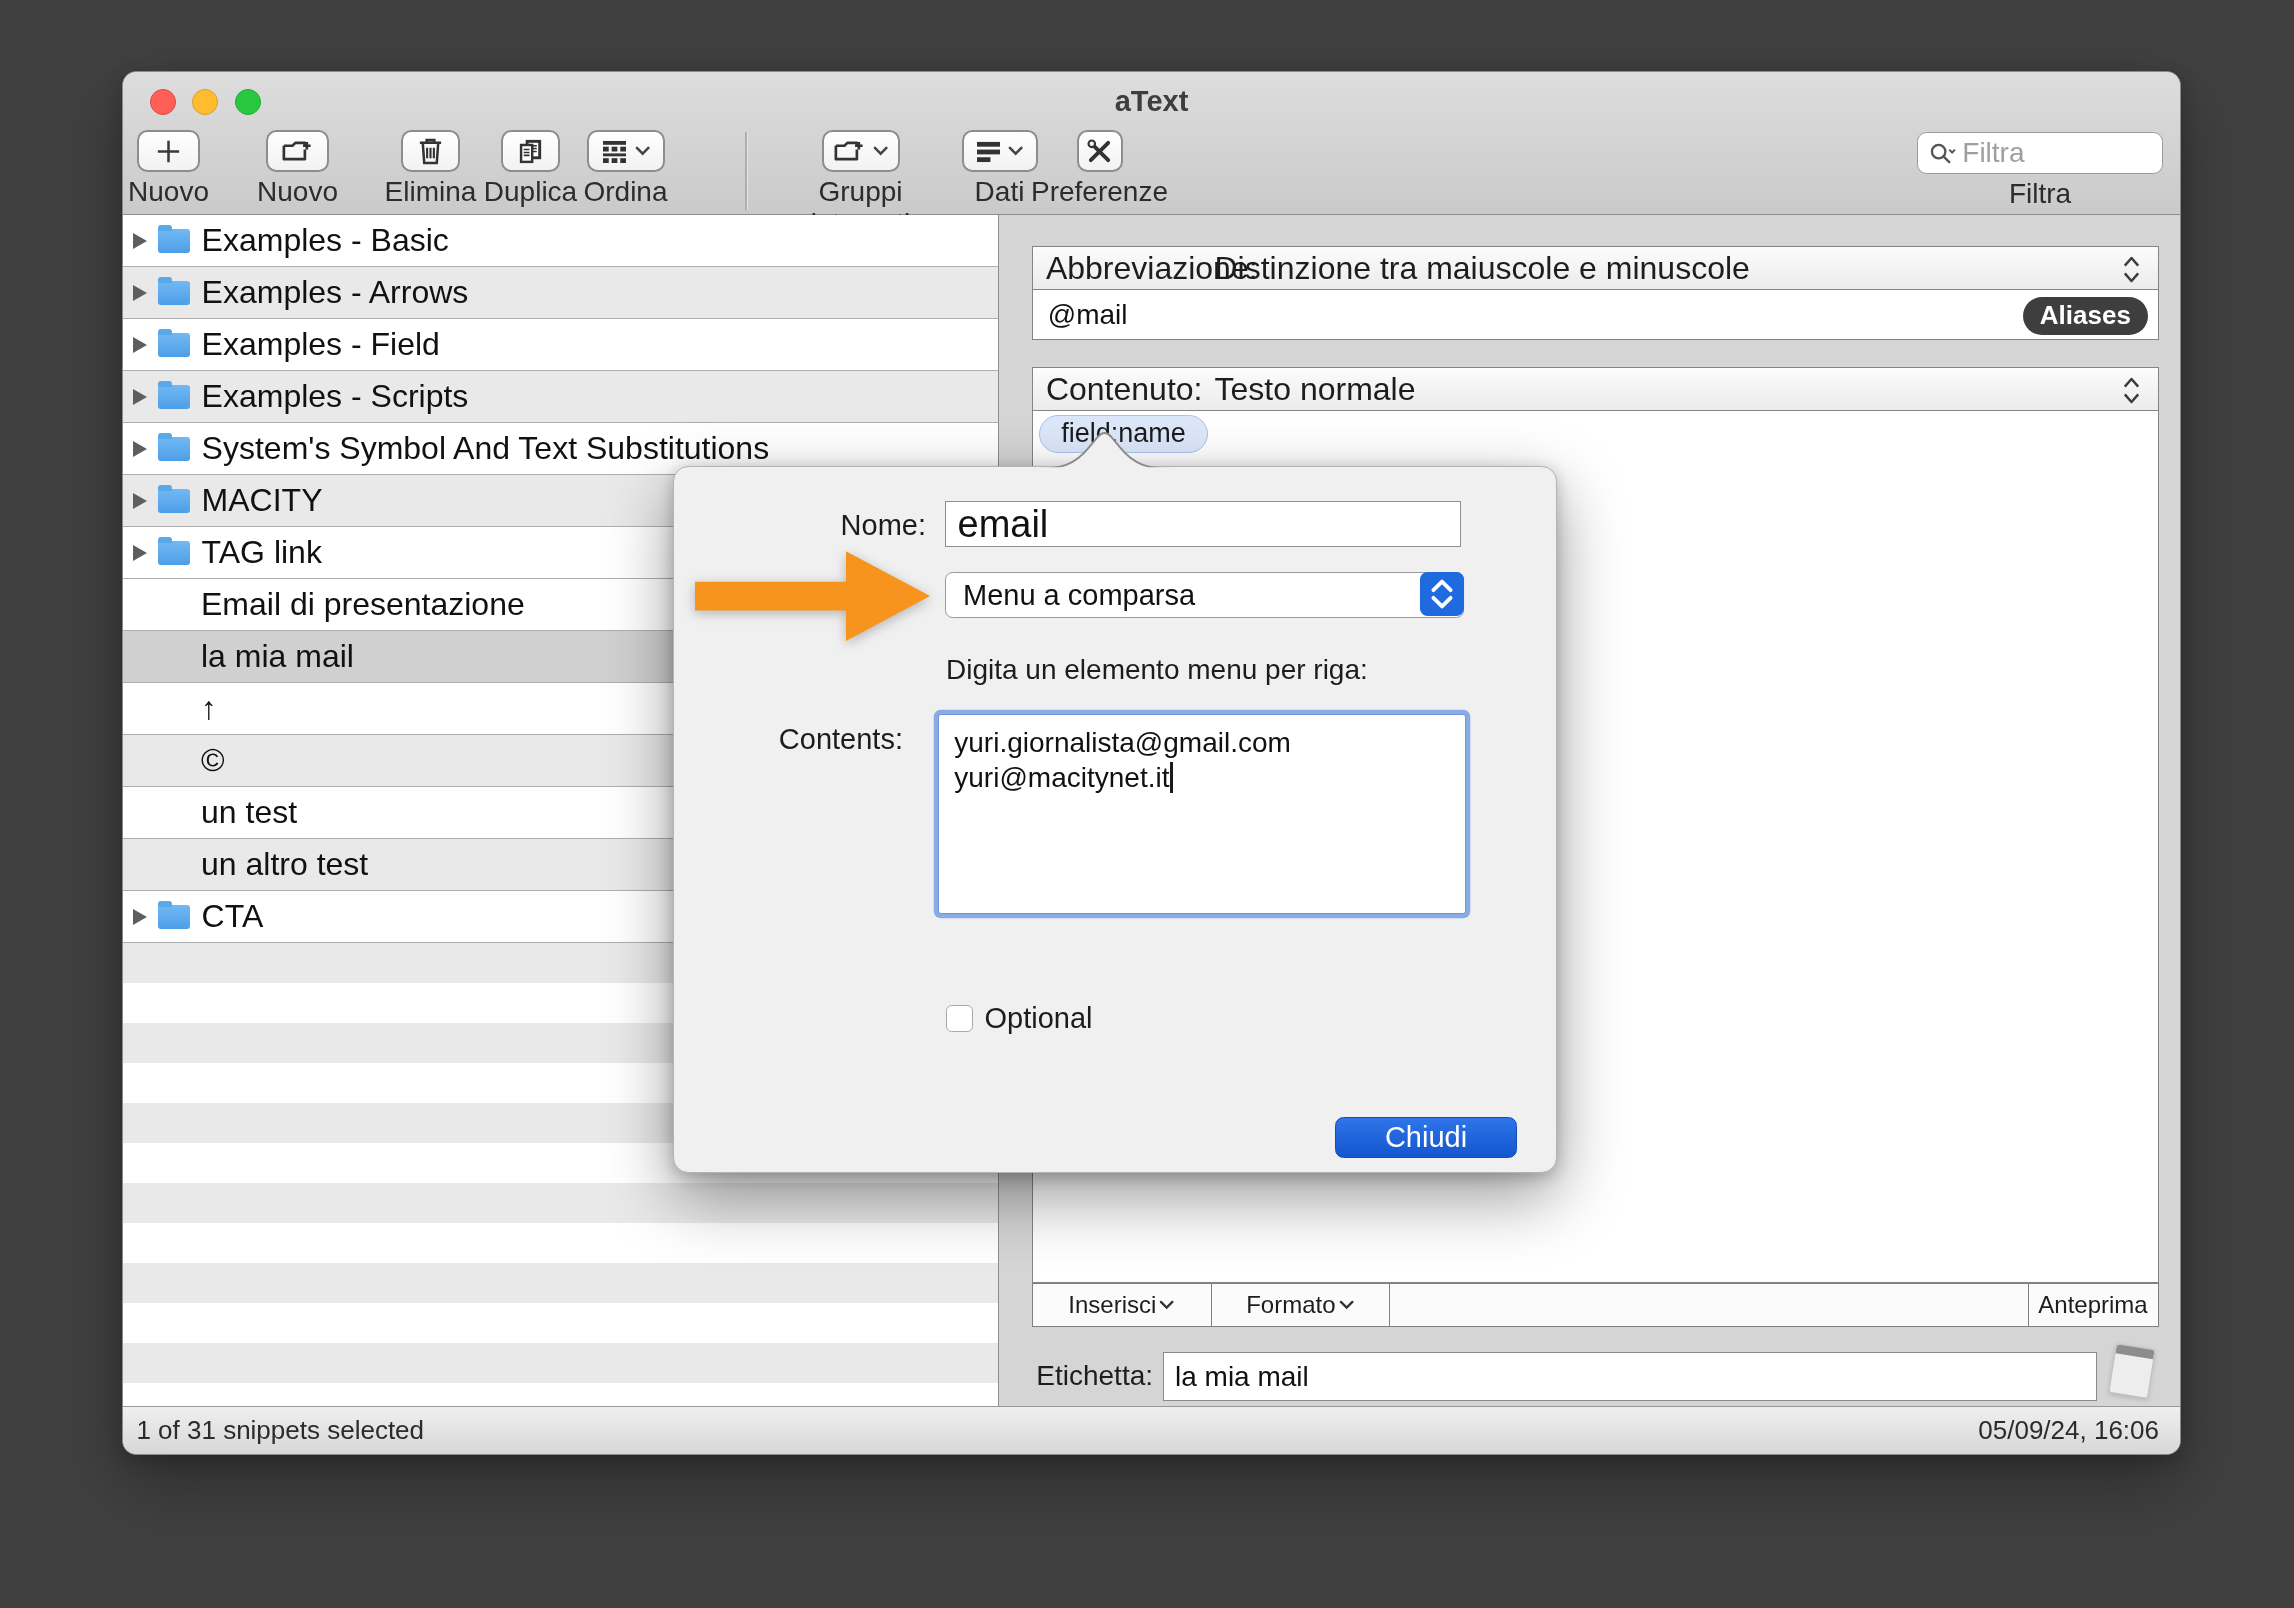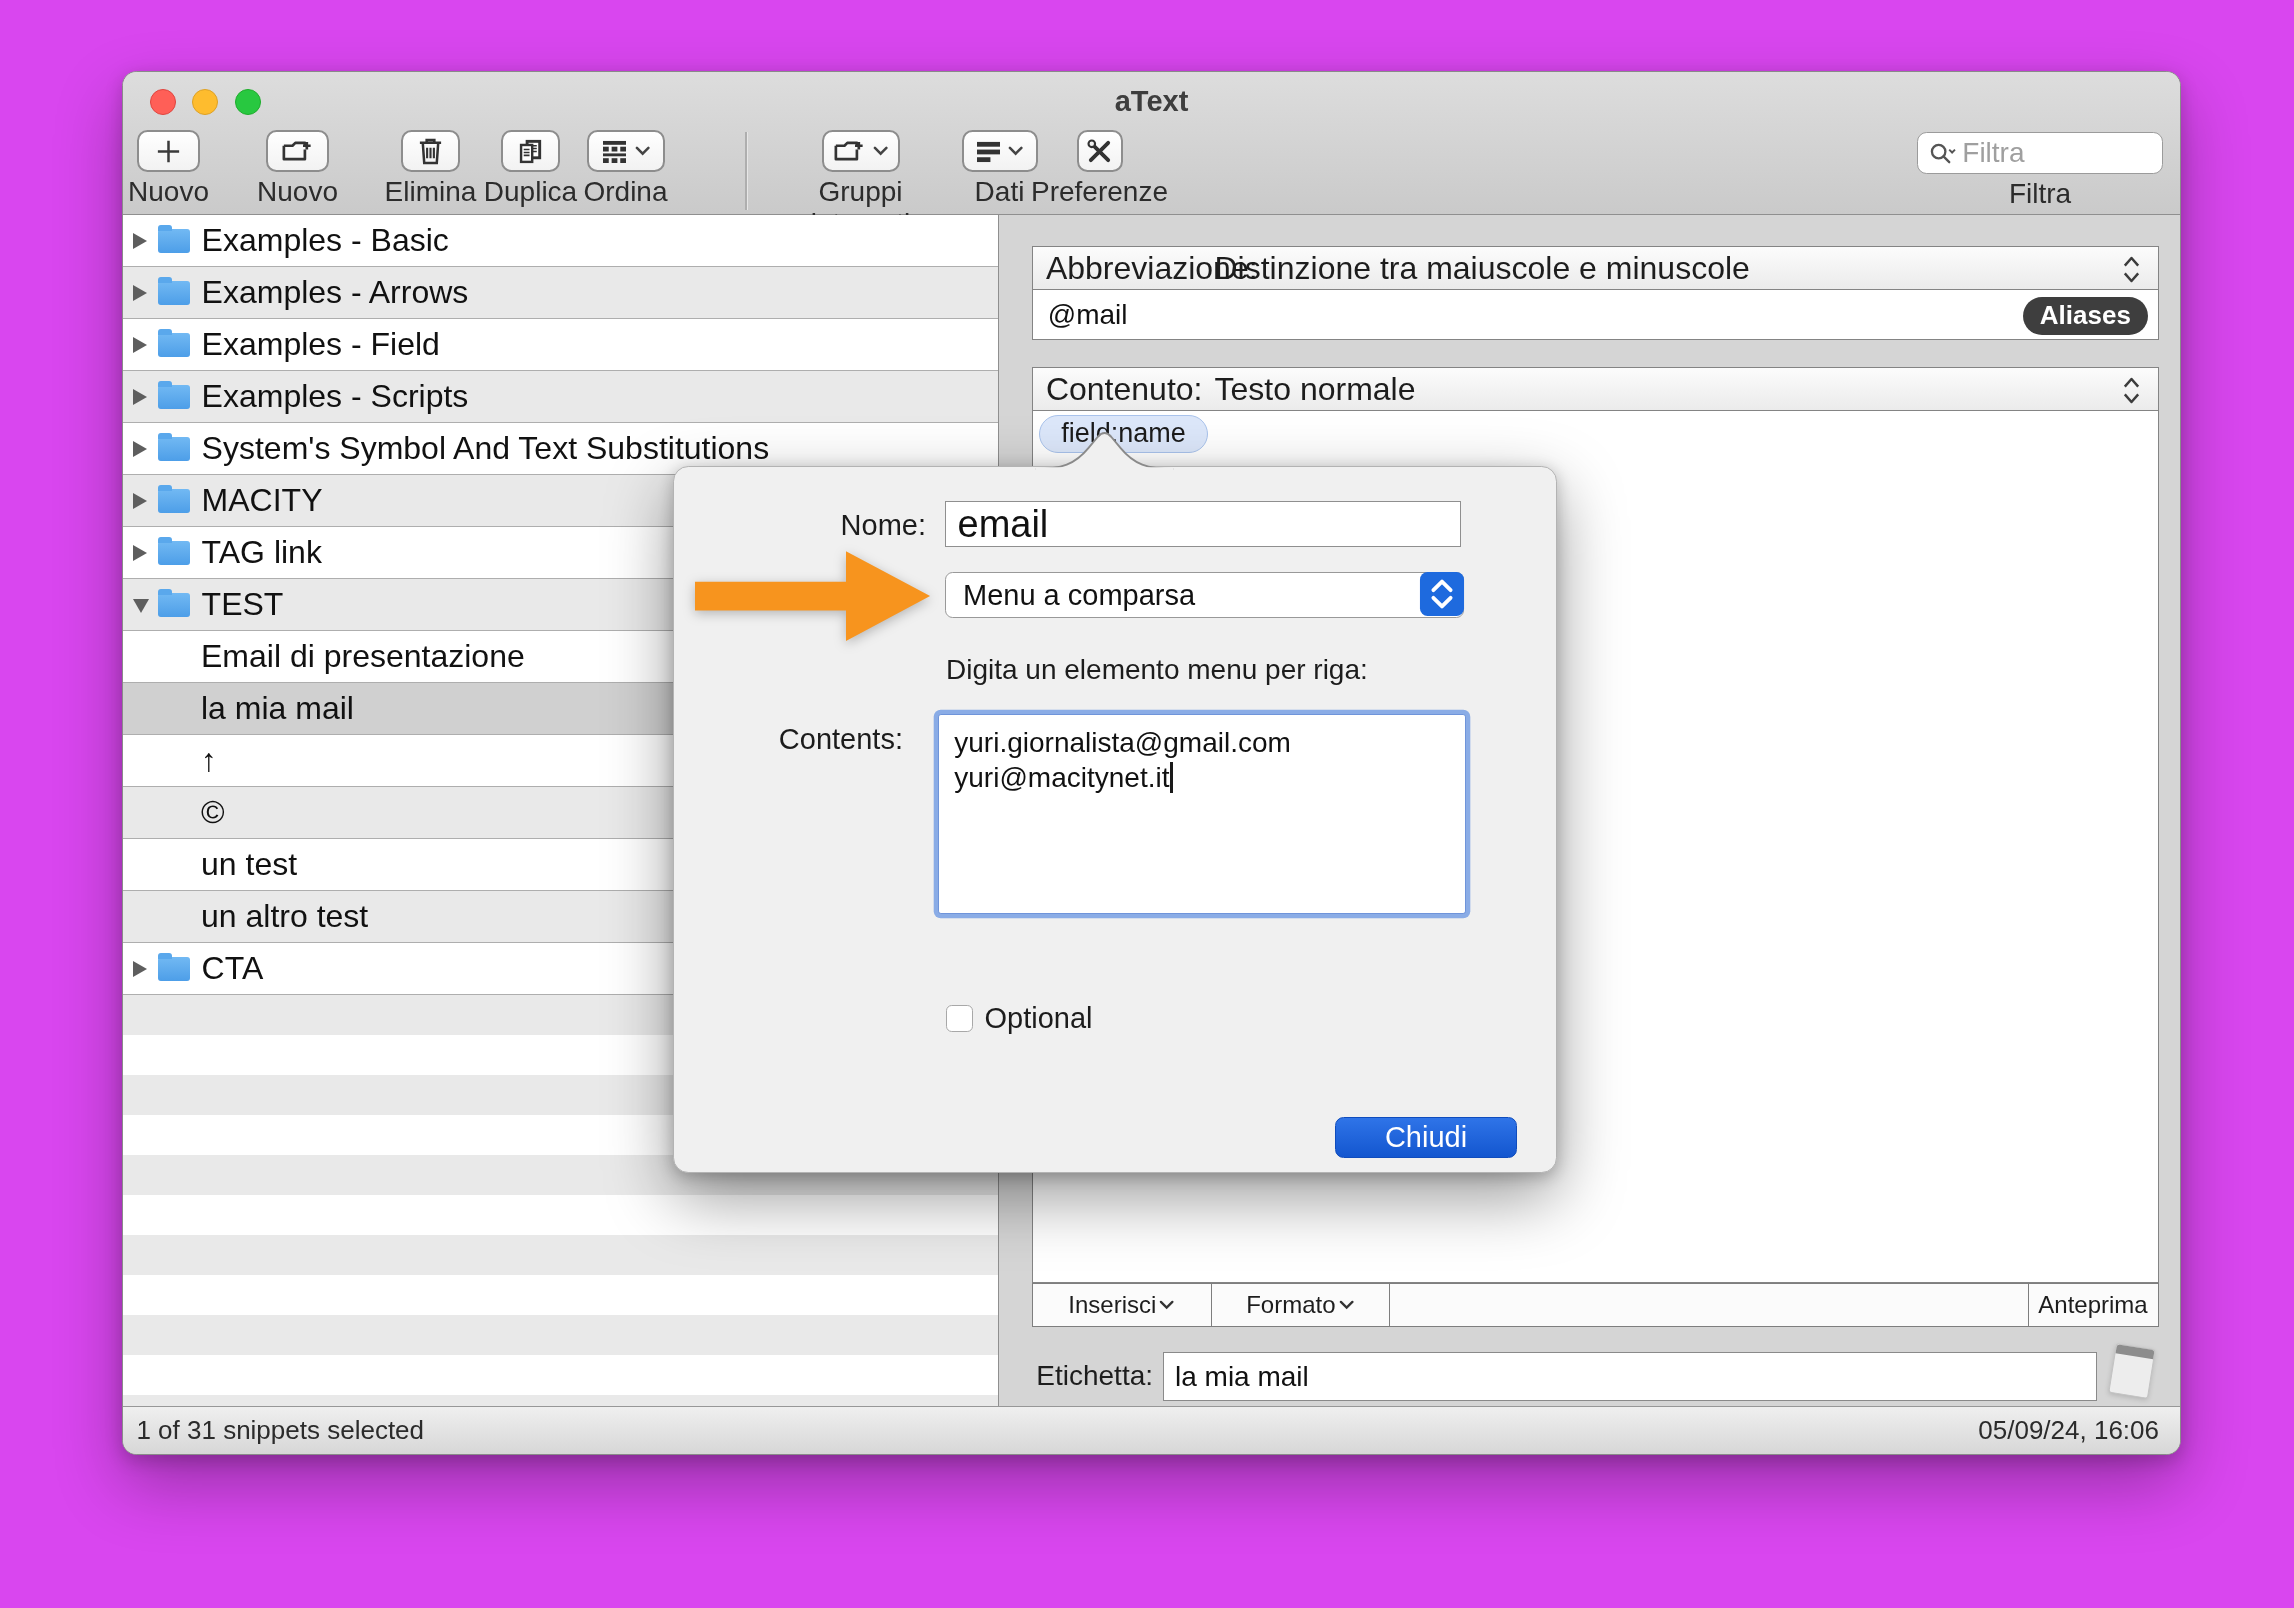--- a/index.html
+++ b/index.html
@@ -1,17 +1,17 @@
 <!DOCTYPE html>
 <html><head>
 <meta charset="utf-8">
 <style>
   * { margin:0; padding:0; box-sizing:border-box; }
   html,body { width:2294px; height:1609px; background:#ffffff; font-family:"Liberation Sans", sans-serif; overflow:hidden; }
-  #screen { position:relative; width:2294px; height:1609px; background:#d946ef; }
+  #screen { position:relative; width:2294px; height:1609px; background:#404040; }
 
   
   .window {
     position:absolute; left:122px; top:71px; width:2059px; height:1384px;
     border-radius:14.3px; border:1px solid #8a8a8a; background:#d5d5d5;
     box-shadow:0 29px 67px rgba(0,0,0,.30), 0 5.7px 17px rgba(0,0,0,.18);
     overflow:hidden;
   }
 
   
@@ -323,27 +323,20 @@
           <span class="folder"></span>
           <span>MACITY</span>
         </div>
         <div class="srow">
           <span class="tri-wrap">
               <span class="tri-r"></span>
             </span>
           <span class="folder"></span>
           <span>TAG link</span>
         </div>
-        <div class="srow alt">
-          <span class="tri-wrap">
-              <span class="tri-d"></span>
-            </span>
-          <span class="folder"></span>
-          <span>TEST</span>
-        </div>
         <div class="srow child">
           <span>Email di presentazione</span>
         </div>
         <div class="srow child selected">
           <span>la mia mail</span>
         </div>
         <div class="srow child">
           <span>↑</span>
         </div>
         <div class="srow child alt">

